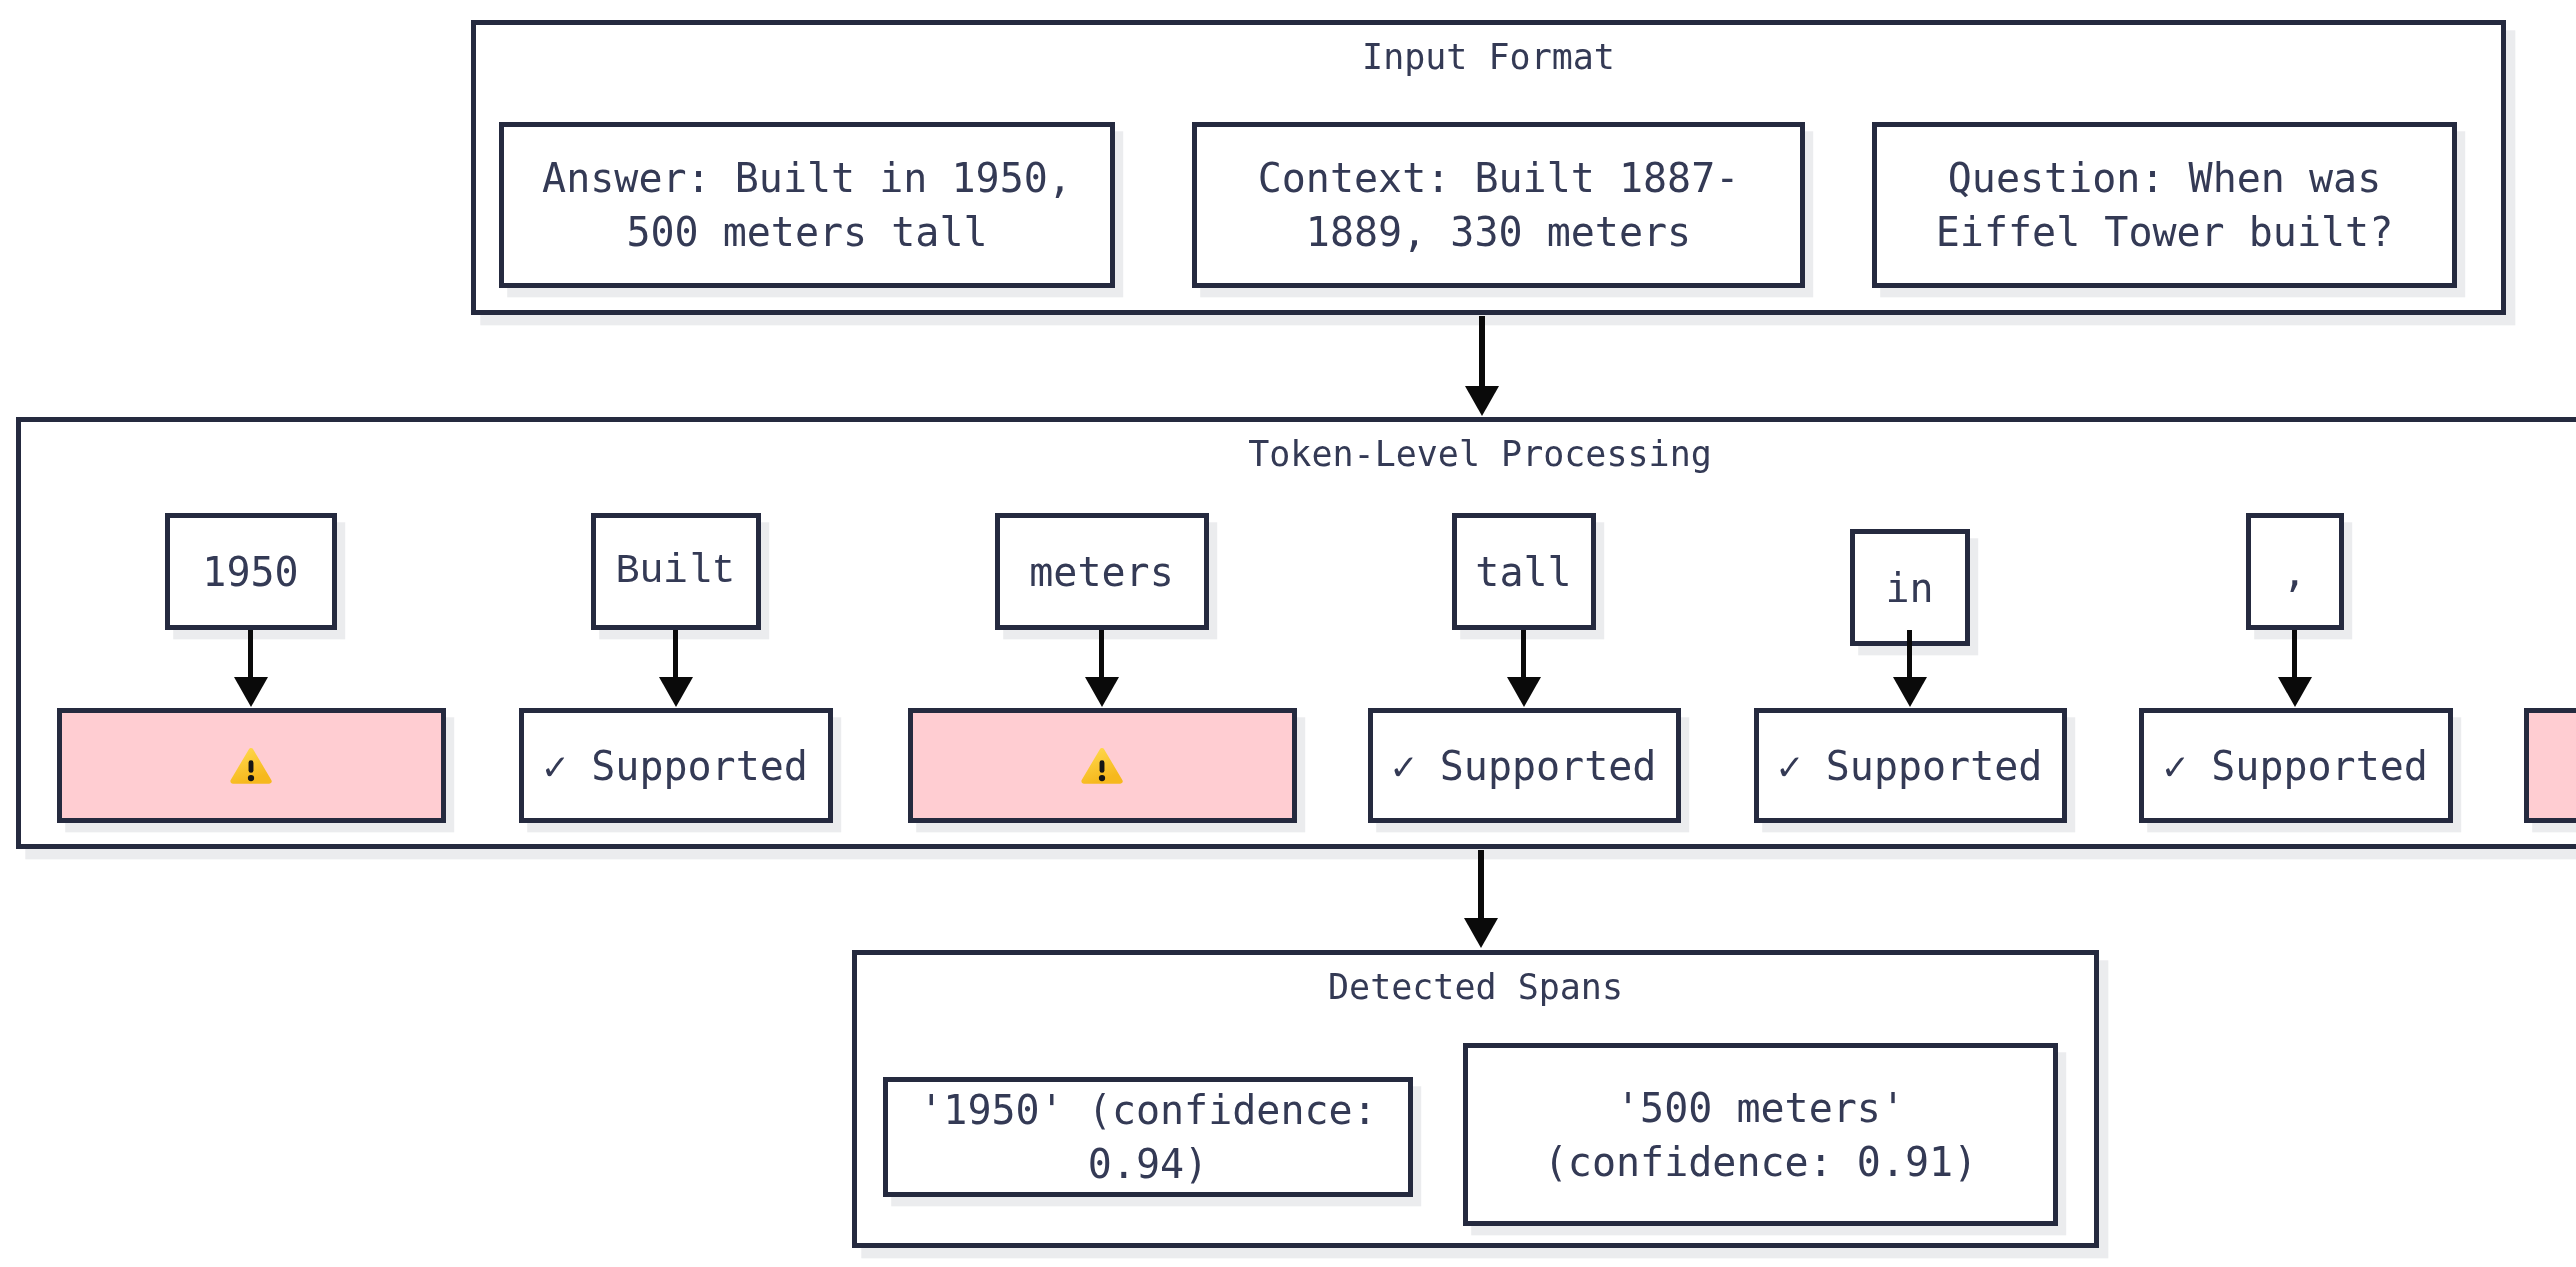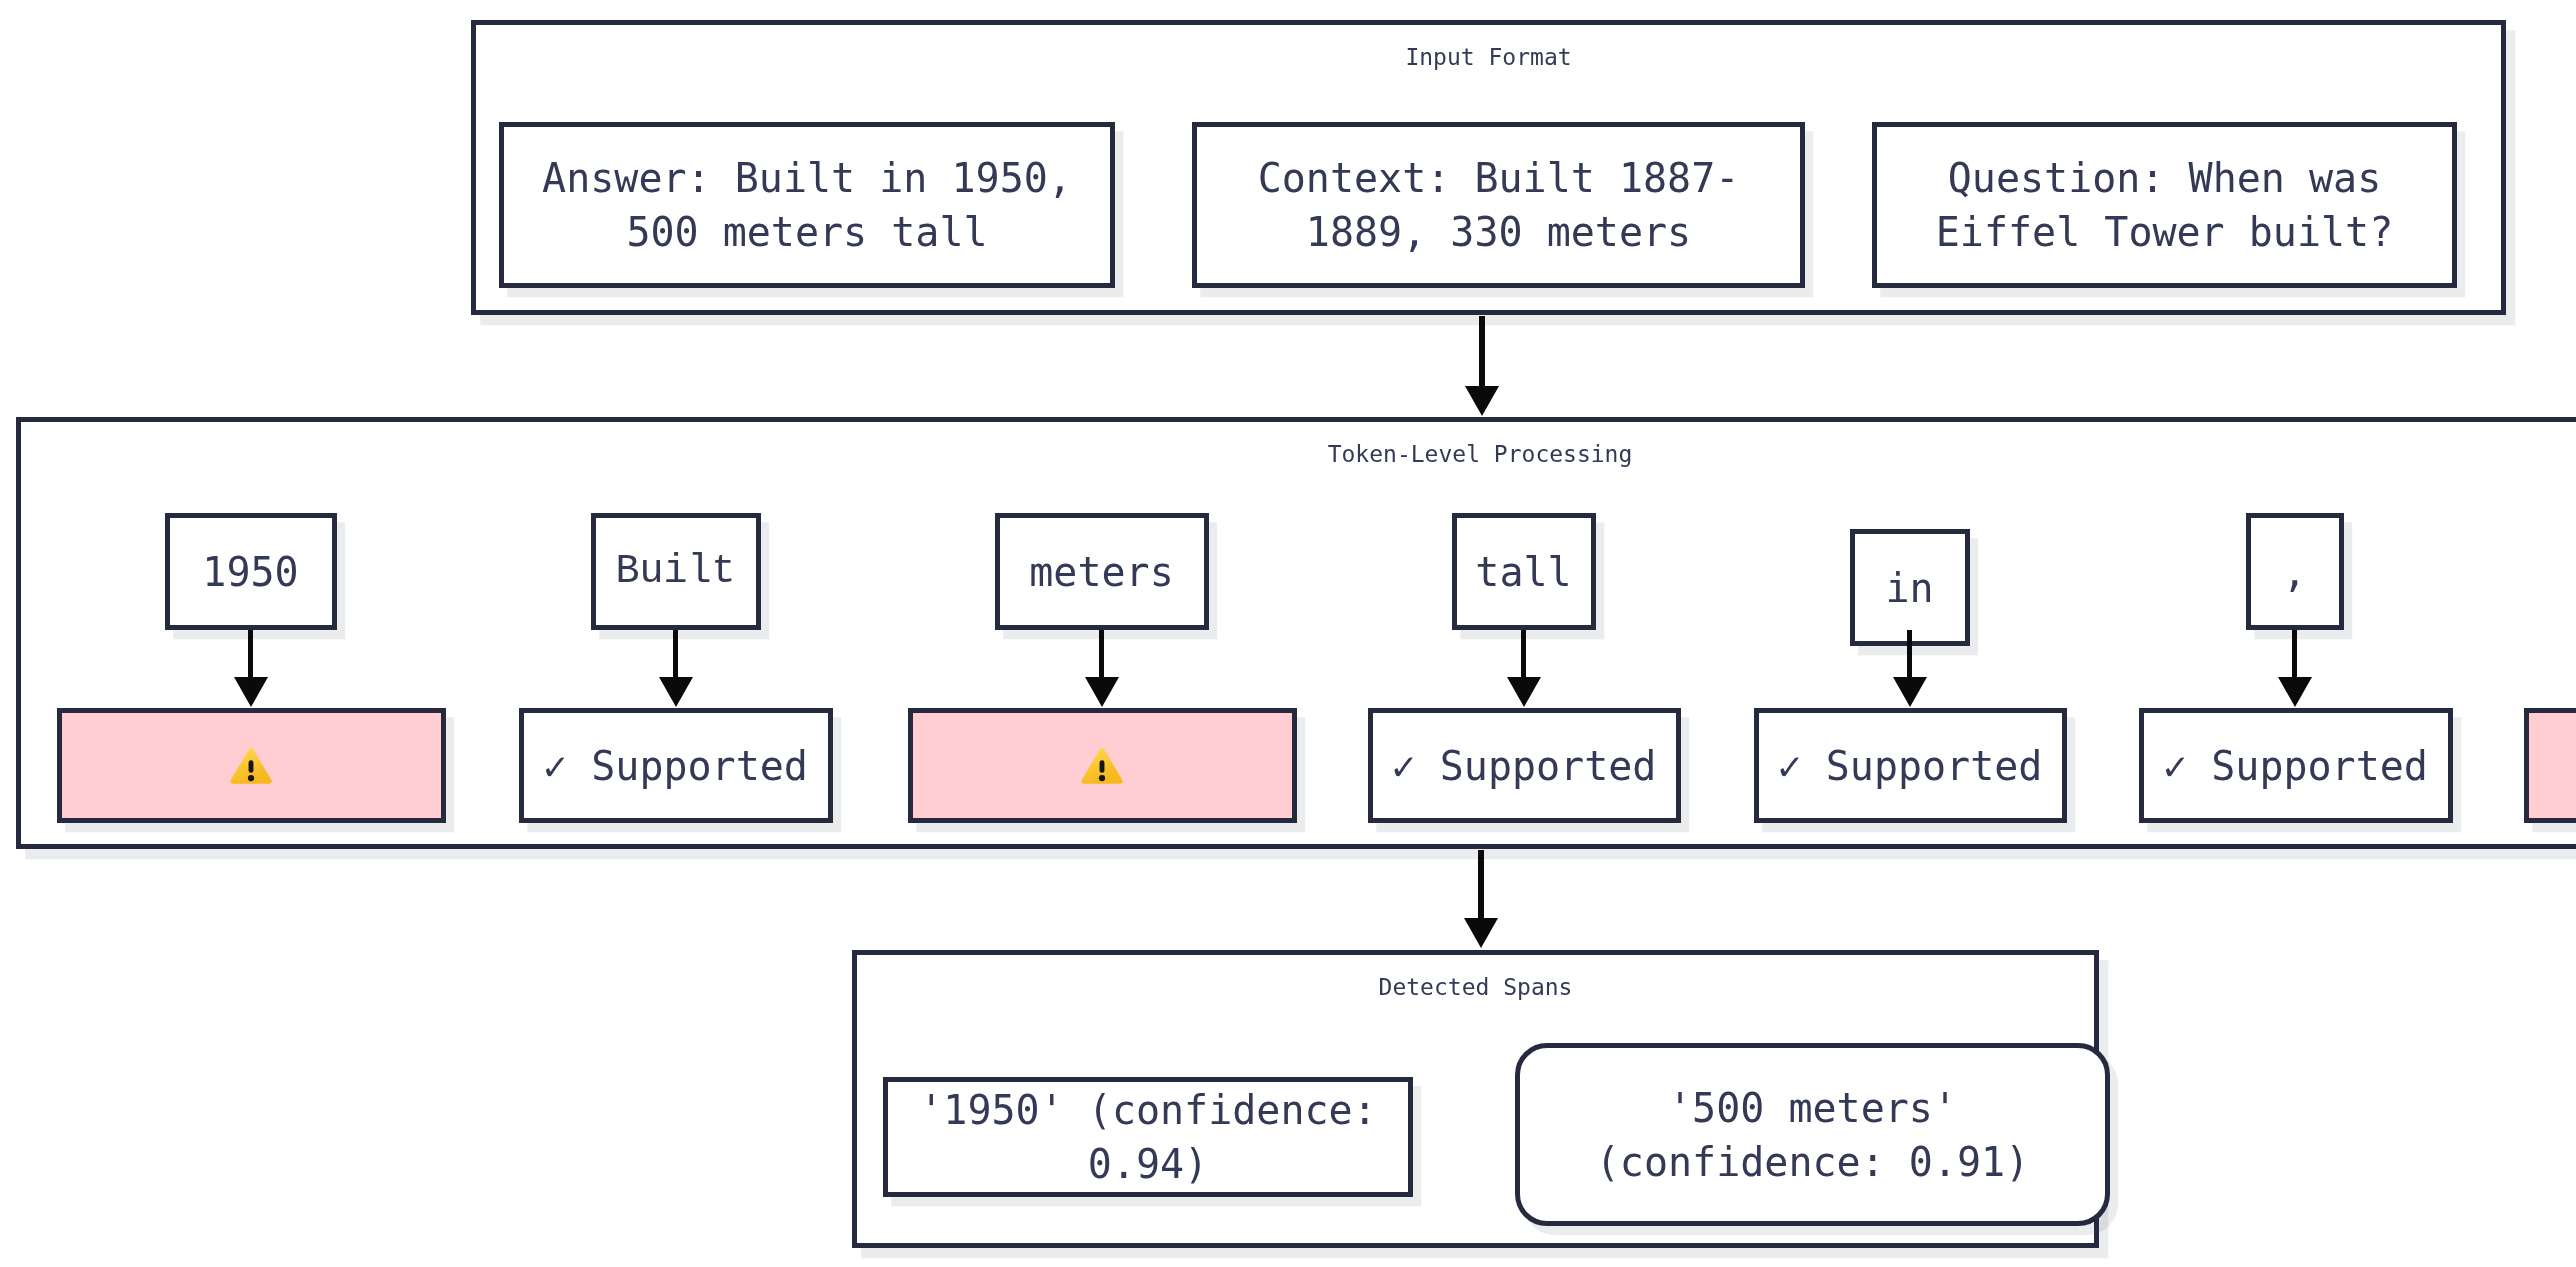--- a/index.html
+++ b/index.html
@@ -25,21 +25,21 @@
   .section{
     position:absolute;
     background:var(--box-fill);
     border:5.2px solid var(--border);
     box-shadow:9.3px 10.3px 0 0 var(--shadow);
   }
   .sec-title{
     position:absolute;
     top:5.2px;left:0;right:0;
     text-align:center;
-    font-size:23px;
+    font-size:35px;
     line-height:54px;
     color:var(--text);
     white-space:nowrap;
   }
   .box{
     position:absolute;
     background:var(--box-fill);
     border:5.7px solid var(--border);
     box-shadow:8.2px 9.3px 0 0 var(--shadow);
     display:flex;align-items:center;justify-content:center;
@@ -182,19 +182,19 @@
   <div class="arrow" style="left:1481px;top:850px;height:98px;">
     <div class="arrow-line"></div>
     <div class="arrow-head"></div>
   </div>
 
   <div class="section" style="left:852px;top:950px;width:1247px;height:298px;">
     <div class="sec-title">Detected Spans</div>
     <div class="box" style="left:26px;top:122px;width:530px;height:120px;padding:0 4.1px;">
       <span>'1950' (confidence: 0.94)</span>
     </div>
-    <div class="box" style="left:658px;top:88px;width:595px;height:183px;padding:17px 26px;border-radius:32px;">
+    <div class="box" style="left:606px;top:88px;width:595px;height:183px;padding:17px 26px;">
       <span>'500 meters' (confidence: 0.91)</span>
     </div>
   </div>
 
 </div>
 
 
 </body></html>

